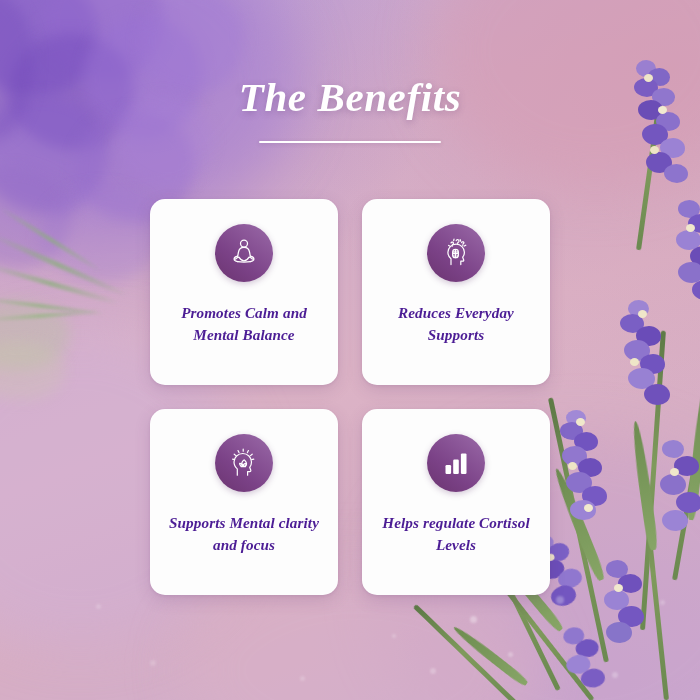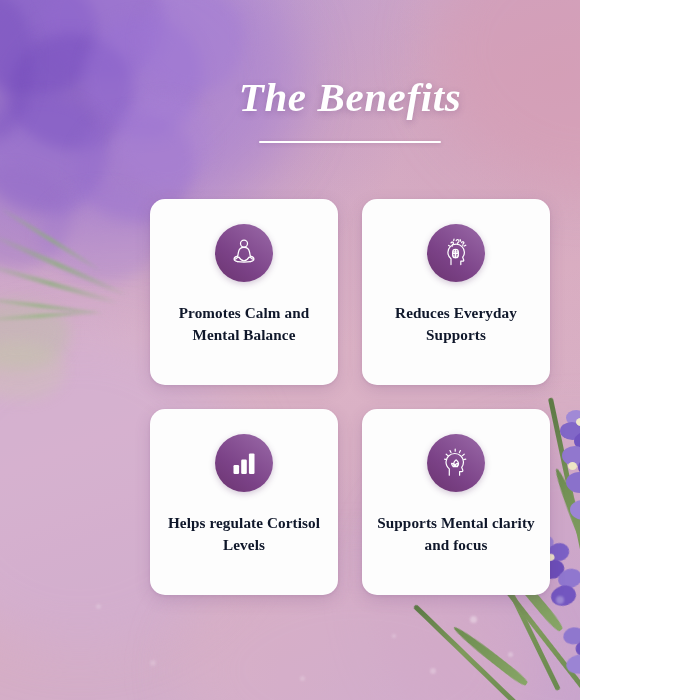--- a/index.html
+++ b/index.html
@@ -1,21 +1,21 @@
 <!DOCTYPE html>
 <html><head>
 <meta charset="utf-8">
 <style>
   html,body{margin:0;padding:0;}
   body{
     width:700px;height:700px;overflow:hidden;
     font-family:"Liberation Serif", serif;
   }
   #poster{
-    position:relative;width:580px;height:700px;overflow:hidden;
+    position:relative;width:700px;height:700px;overflow:hidden;
     background:
       radial-gradient(ellipse 420px 340px at 86% 96%, rgba(196,160,210,.55), rgba(196,160,210,0) 70%),
       radial-gradient(ellipse 520px 420px at 10% 6%,  rgba(150,110,200,.55), rgba(150,110,200,0) 72%),
       radial-gradient(ellipse 560px 460px at 96% 10%, rgba(205,150,175,.50), rgba(205,150,175,0) 72%),
       linear-gradient(160deg,#c3a8da 0%, #d4aec9 28%, #dcb3c6 52%, #d7aec4 70%, #ccaed2 100%);
   }
   
   .wash{position:absolute;border-radius:50%;filter:blur(26px);pointer-events:none;}
   .bokeh{position:absolute;border-radius:50%;background:rgba(255,255,255,.55);filter:blur(1.2px);pointer-events:none;}
 
@@ -62,22 +62,22 @@
   .icon-circle{
     width:58px;height:58px;border-radius:50%;
     background:linear-gradient(218deg,#9a6aa8 0%, #8a5597 32%, #7b4287 62%, #6b3470 100%);
     box-shadow:0 2px 6px rgba(90,45,105,.26);
     display:flex;align-items:center;justify-content:center;flex:0 0 auto;
   }
   .icon-circle svg{display:block;}
   .card-label{
     margin-top:20px;padding:0 12px;text-align:center;
     font-family:"Liberation Serif", serif;
-    font-weight:700;font-size:15.2px;line-height:1.45;
-    color:#0f172a;letter-spacing:.1px;
+    font-style:italic;font-weight:700;font-size:15.2px;line-height:1.45;
+    color:#4c1d95;letter-spacing:.1px;
   }
 </style>
 </head>
 <body>
 
 <div id="poster">
 
   <div>
     <div class="wash" style="left:-60px;top:-70px;width:360px;height:300px;background:rgba(160,120,210,.45);"></div>
     <div class="wash" style="left:430px;top:-90px;width:330px;height:280px;background:rgba(214,156,178,.45);"></div>
@@ -274,43 +274,43 @@
             <path d="M9.6 9.4l1.6.9M26.8 9.2l-1.6.9M21.2 3.6l.4 1.6M15.0 3.2l-.3 1.5"></path>
           </svg>
         </span>
       </div>
       <div class="card-label">Reduces Everyday Supports</div>
     </div>
 
     <div class="card">
       <div class="icon-circle">
         <span>
+          <svg width="34" height="34" viewBox="0 0 34 34" fill="none" stroke="#ffffff" stroke-width="1.2" stroke-linecap="round" stroke-linejoin="round">
+
+            <path d="M20.6 29.2v-3.6h2.2c.8 0 1.2-.5 1.0-1.3l-1.1-3.0c1.2-1.5 1.8-3.3 1.8-5.2 0-4.8-3.9-8.6-8.7-8.6-4.9 0-8.8 3.8-8.8 8.6 0 2.8 1.3 5.2 3.3 6.8v6.3"></path>
+
+            <path d="M16.0 20.4c-1.9 0-3.4-1.4-3.4-3.1 1.9 0 3.4 1.4 3.4 3.1z"></path>
+            <path d="M16.0 20.4c1.9 0 3.4-1.4 3.4-3.1-1.9 0-3.4 1.4-3.4 3.1z"></path>
+            <path d="M16.0 20.4c-1.2-1.1-1.6-2.8-.9-4.2.5-1.0 1.4-1.7 2.0-2.4.6.7 1.5 1.4 2.0 2.4.7 1.4.3 3.1-.9 4.2"></path>
+            <path d="M14.0 20.6h4.6"></path>
+
+            <path d="M16.2 3.0v2.2M11.0 4.6l1.0 2.0M21.4 4.6l-1.0 2.0M7.2 8.2l1.7 1.4M25.2 8.2l-1.7 1.4M5.6 13.2l2.1.5M26.8 13.2l-2.1.5"></path>
+          </svg>
+        </span>
+      </div>
+      <div class="card-label">Supports Mental clarity and focus</div>
+    </div>
+
+    <div class="card">
+      <div class="icon-circle">
+        <span>
           <svg width="30" height="30" viewBox="0 0 30 30" fill="#ffffff">
             <rect x="4.5" y="17.0" width="5.6" height="9.0" rx="1.2"></rect>
             <rect x="12.2" y="11.5" width="5.6" height="14.5" rx="1.2"></rect>
             <rect x="19.9" y="5.4" width="5.6" height="20.6" rx="1.2"></rect>
           </svg>
         </span>
       </div>
       <div class="card-label">Helps regulate Cortisol Levels</div>
     </div>
 
-    <div class="card">
-      <div class="icon-circle">
-        <span>
-          <svg width="34" height="34" viewBox="0 0 34 34" fill="none" stroke="#ffffff" stroke-width="1.2" stroke-linecap="round" stroke-linejoin="round">
-
-            <path d="M20.6 29.2v-3.6h2.2c.8 0 1.2-.5 1.0-1.3l-1.1-3.0c1.2-1.5 1.8-3.3 1.8-5.2 0-4.8-3.9-8.6-8.7-8.6-4.9 0-8.8 3.8-8.8 8.6 0 2.8 1.3 5.2 3.3 6.8v6.3"></path>
-
-            <path d="M16.0 20.4c-1.9 0-3.4-1.4-3.4-3.1 1.9 0 3.4 1.4 3.4 3.1z"></path>
-            <path d="M16.0 20.4c1.9 0 3.4-1.4 3.4-3.1-1.9 0-3.4 1.4-3.4 3.1z"></path>
-            <path d="M16.0 20.4c-1.2-1.1-1.6-2.8-.9-4.2.5-1.0 1.4-1.7 2.0-2.4.6.7 1.5 1.4 2.0 2.4.7 1.4.3 3.1-.9 4.2"></path>
-            <path d="M14.0 20.6h4.6"></path>
-
-            <path d="M16.2 3.0v2.2M11.0 4.6l1.0 2.0M21.4 4.6l-1.0 2.0M7.2 8.2l1.7 1.4M25.2 8.2l-1.7 1.4M5.6 13.2l2.1.5M26.8 13.2l-2.1.5"></path>
-          </svg>
-        </span>
-      </div>
-      <div class="card-label">Supports Mental clarity and focus</div>
-    </div>
-
   </div>
 </div>
 
 </body></html>

